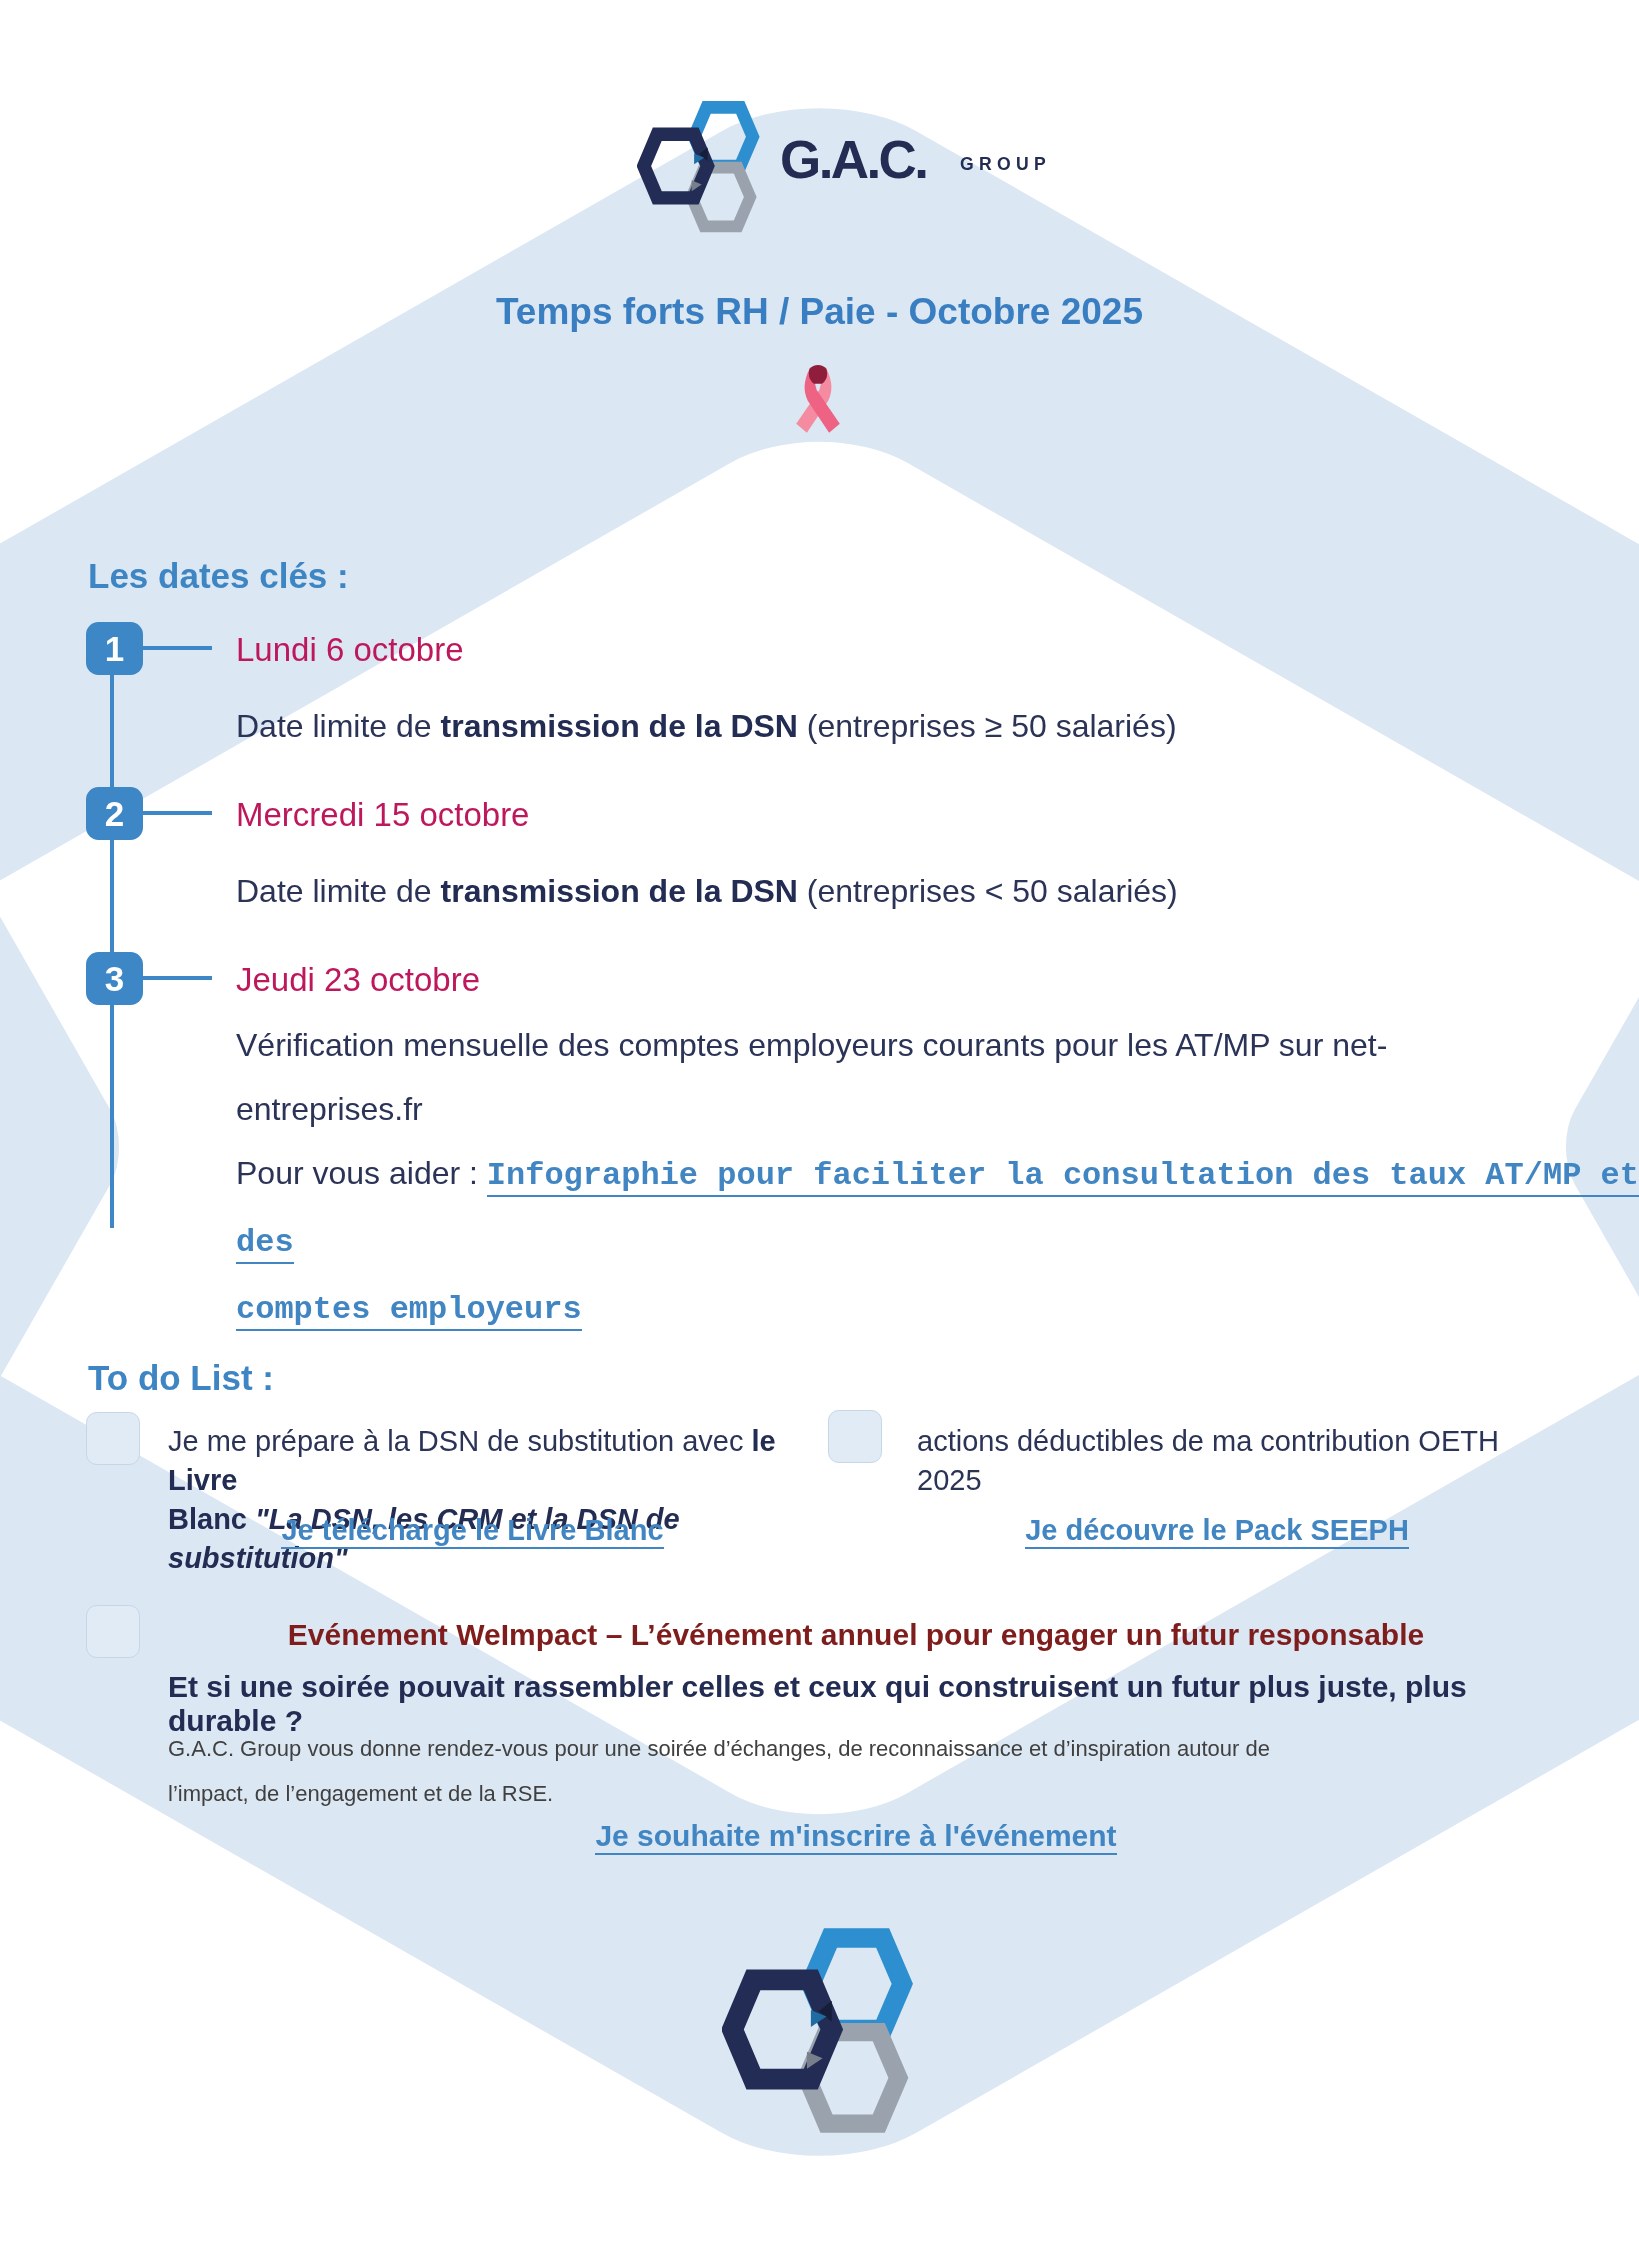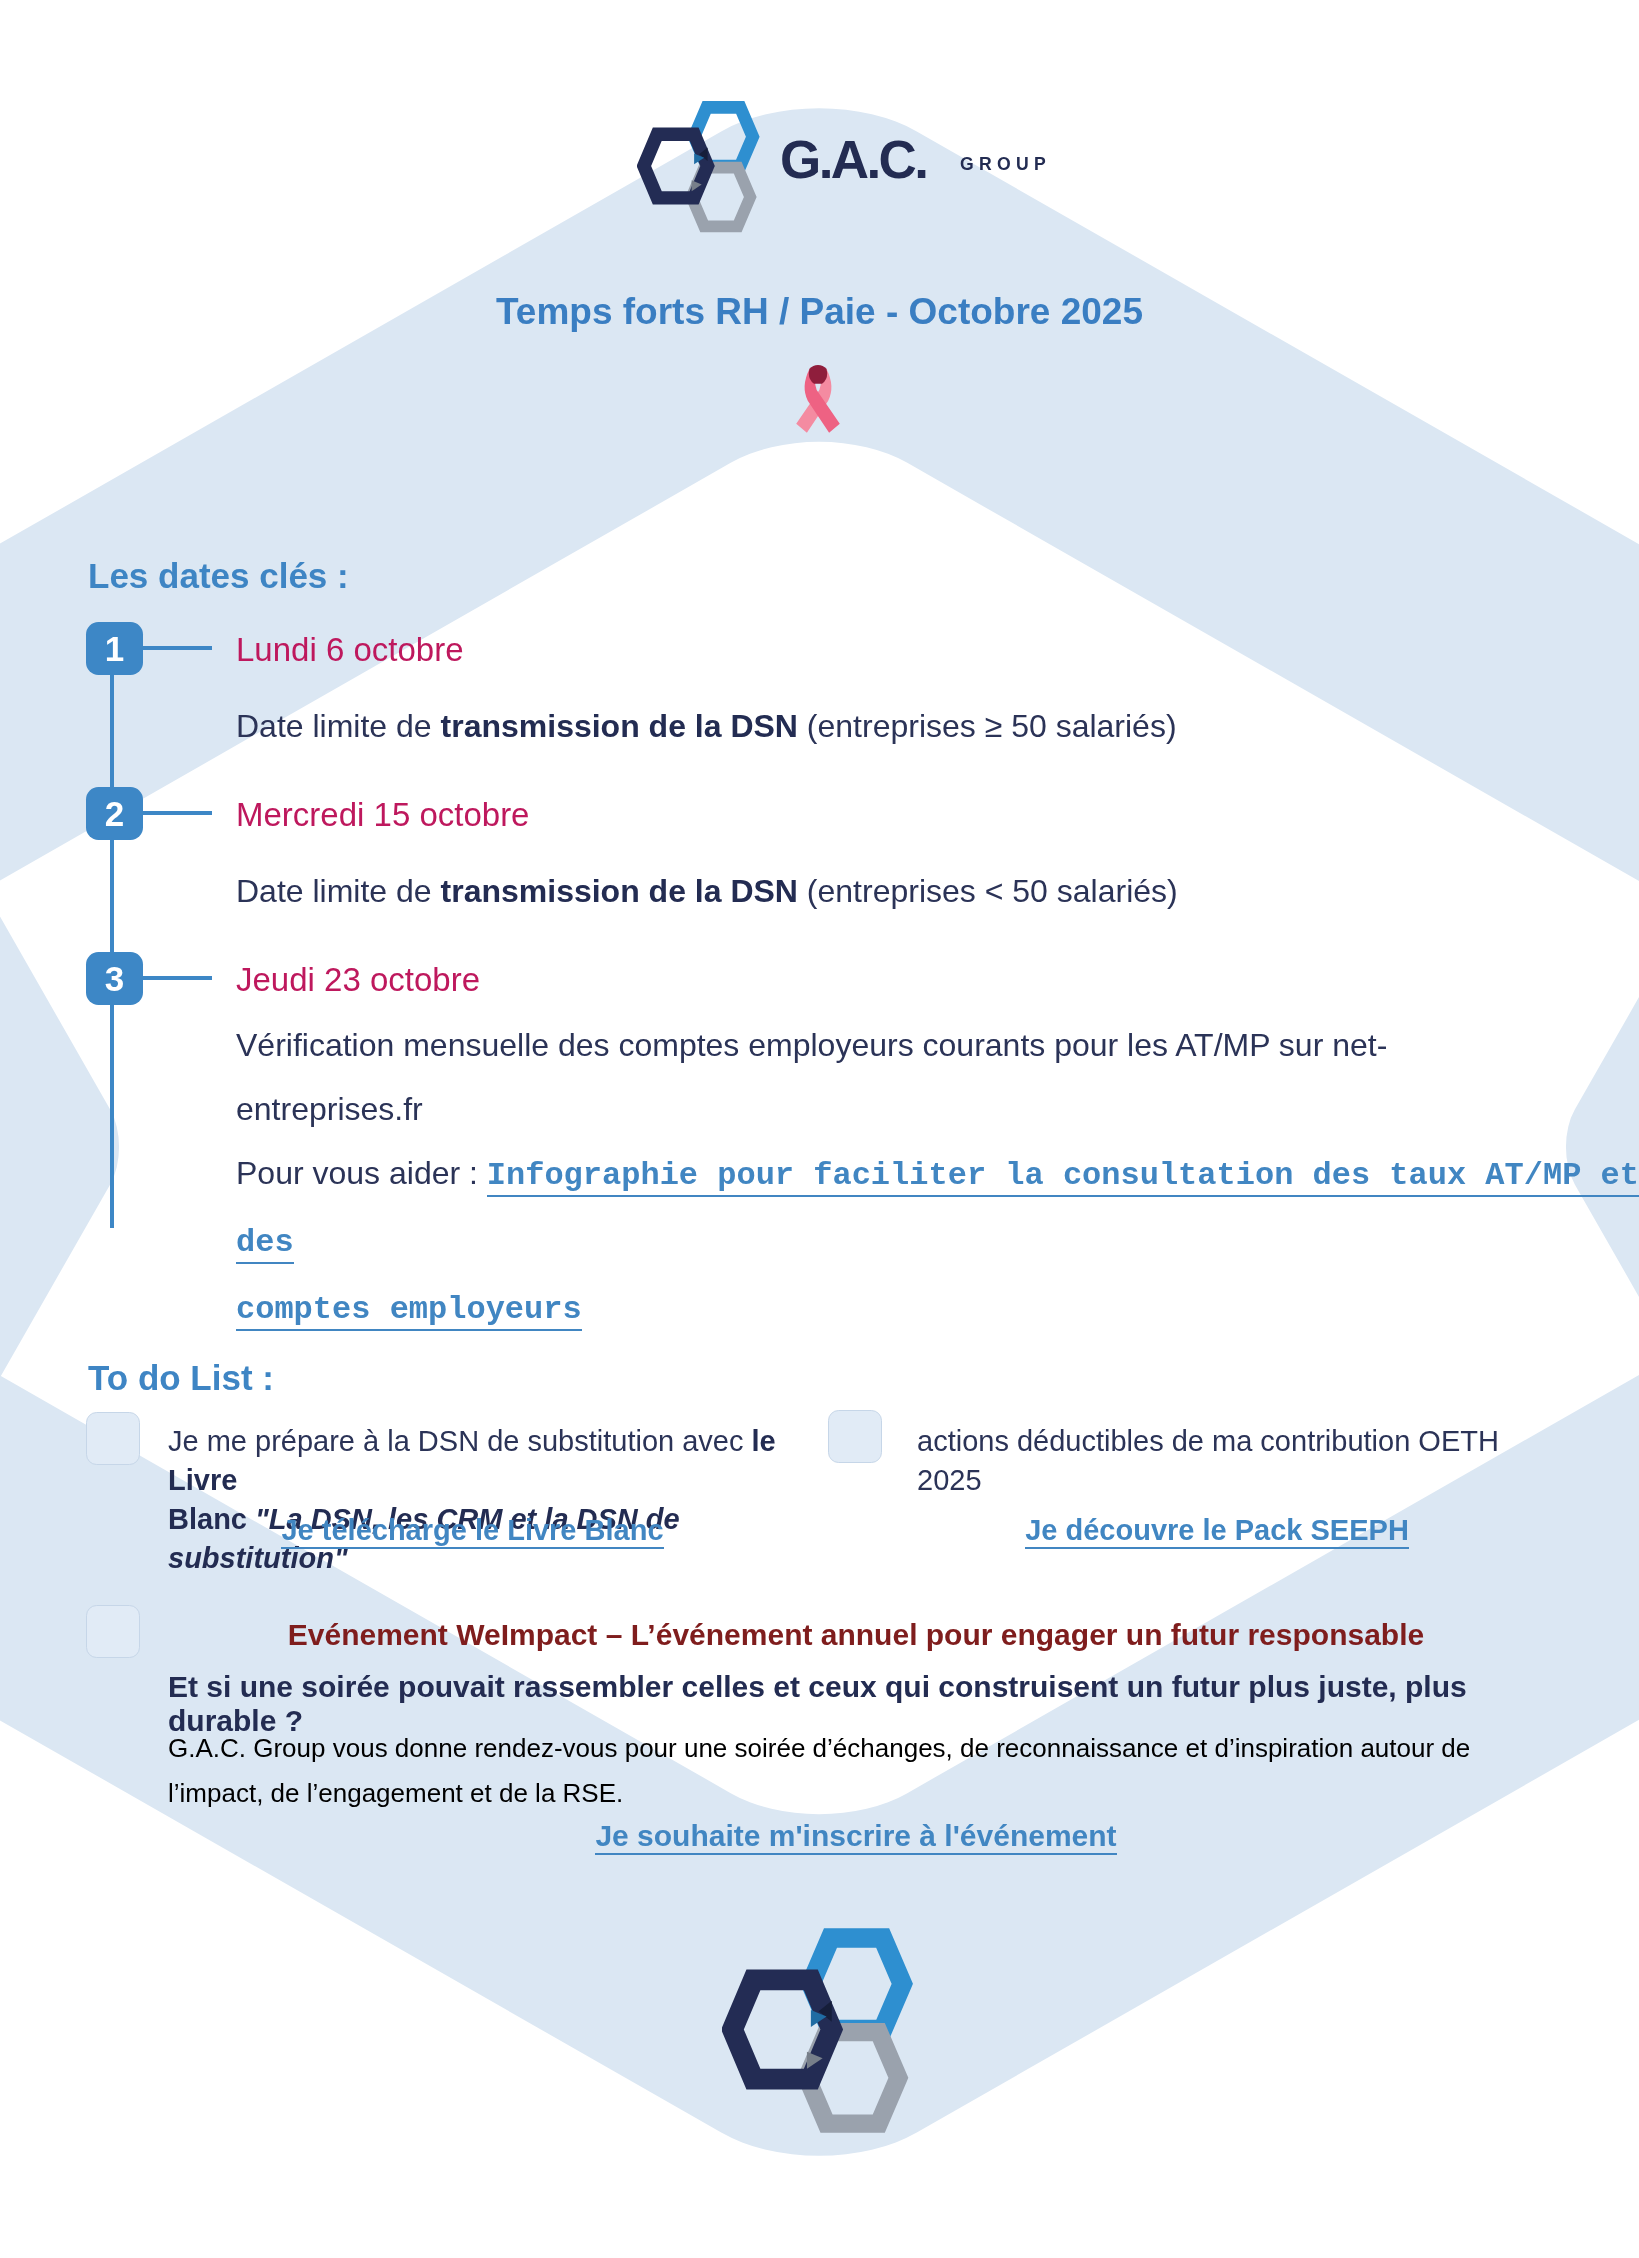--- a/index.html
+++ b/index.html
@@ -87,21 +87,21 @@
   .event-title{
     left:168px;top:1618px;width:1376px;text-align:center;
     font-size:30px;font-weight:700;color:#7f1d1d;
   }
   .event-question{
     left:168px;top:1670px;width:1376px;
     font-size:30px;font-weight:700;color:#232c52;
   }
   .event-body{
     left:168px;top:1726px;width:1376px;
-    font-size:26px;line-height:45px;color:#000000;
+    font-size:22px;line-height:45px;color:#404040;
   }
   .event-link{
     left:168px;top:1819px;width:1376px;text-align:center;
     font-size:30px;font-weight:700;color:#4186c2;
   }
   .event-link span{border-bottom:2.6px solid #4186c2;padding-bottom:0.9px;cursor:pointer;}
 </style>
 </head>
 <body>
 

